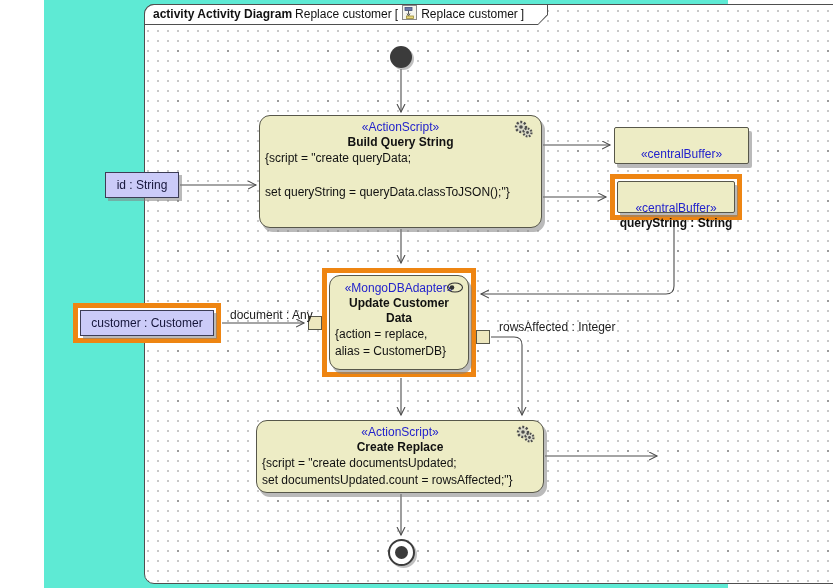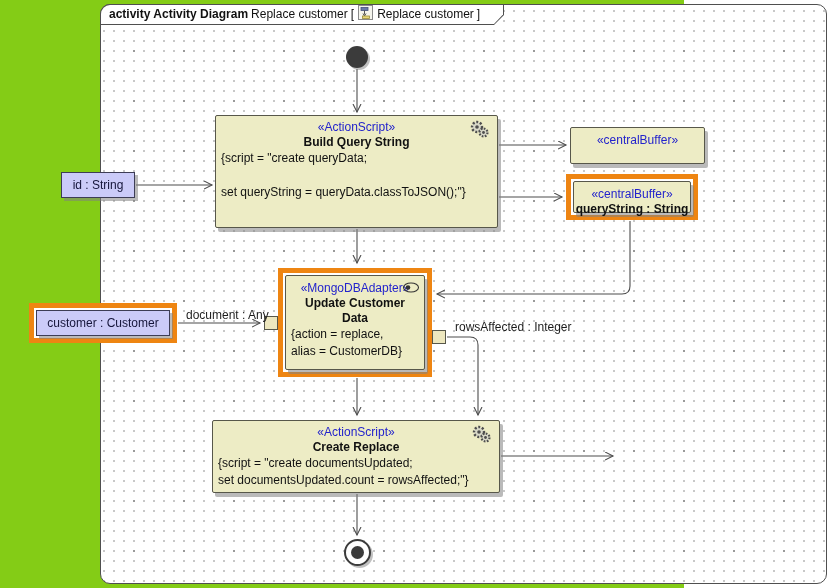--- a/index.html
+++ b/index.html
@@ -1,21 +1,21 @@
 <!DOCTYPE html>
 <html><head>
 <meta charset="utf-8">
 <style>
   * { box-sizing: border-box; margin: 0; padding: 0; }
   html,body { background:#fff; }
   body {
     font-family: "Liberation Sans", "DejaVu Sans", sans-serif;
     width: 833px; height: 588px; overflow: hidden;
   }
-  #stage { position: relative; width: 684px; height: 588px; background:#84cc16; }
+  #stage { position: relative; width: 684px; height: 588px; background:#5eead4;margin-left:44px; }
 
   
   .frame {
     position:absolute; left:100px; top:4px; width:727px; height:580px;
     border:1px solid #4f4f4f; border-radius:10px; background:#fff;
     background-image:
       radial-gradient(circle, #9a9a9a 1px, transparent 1.5px),
       radial-gradient(circle, #c8c8c8 0.9px, transparent 1.2px);
     background-size: 50px 50px, 10px 10px;
     background-position: 8px 21px, 8px 1px;
@@ -41,22 +41,22 @@
   .hdr-icon { display:inline-block; margin:0 1px; position:relative; top:0px; }
 
   
   svg.edges { position:absolute; left:0; top:0; z-index:4; pointer-events:none; }
 
   
   .node {
     position:absolute; z-index:6; background:#EDECC5; border:1px solid #57574a;
     box-shadow:3px 4px 0 rgba(130,130,130,0.55); font-size:12px; color:#111;
   }
-  .action { border-radius:2px; padding-top:3px; }
-  .buffer { border-radius:2px; padding-top:4px; text-align:center; }
+  .action { border-radius:11px; padding-top:3px; }
+  .buffer { border-radius:2px; padding-top:18px; text-align:center; }
   .stereo { color:#2323CC; text-align:center; line-height:16px; white-space:nowrap; }
   .node-name { font-weight:bold; text-align:center; line-height:15px; }
   .body-line { text-align:left; padding-left:5px; line-height:17px; min-height:17px; white-space:nowrap; }
   .gears { position:absolute; right:6px; top:4px; }
   .toggle-icon { position:absolute; right:5px; top:7px; }
 
   .param {
     position:absolute; z-index:7; background:#CBCBF8; border:1px solid #3d3d55;
     box-shadow:3px 3px 0 rgba(130,130,130,0.55);
     display:flex; align-items:center; justify-content:center;

